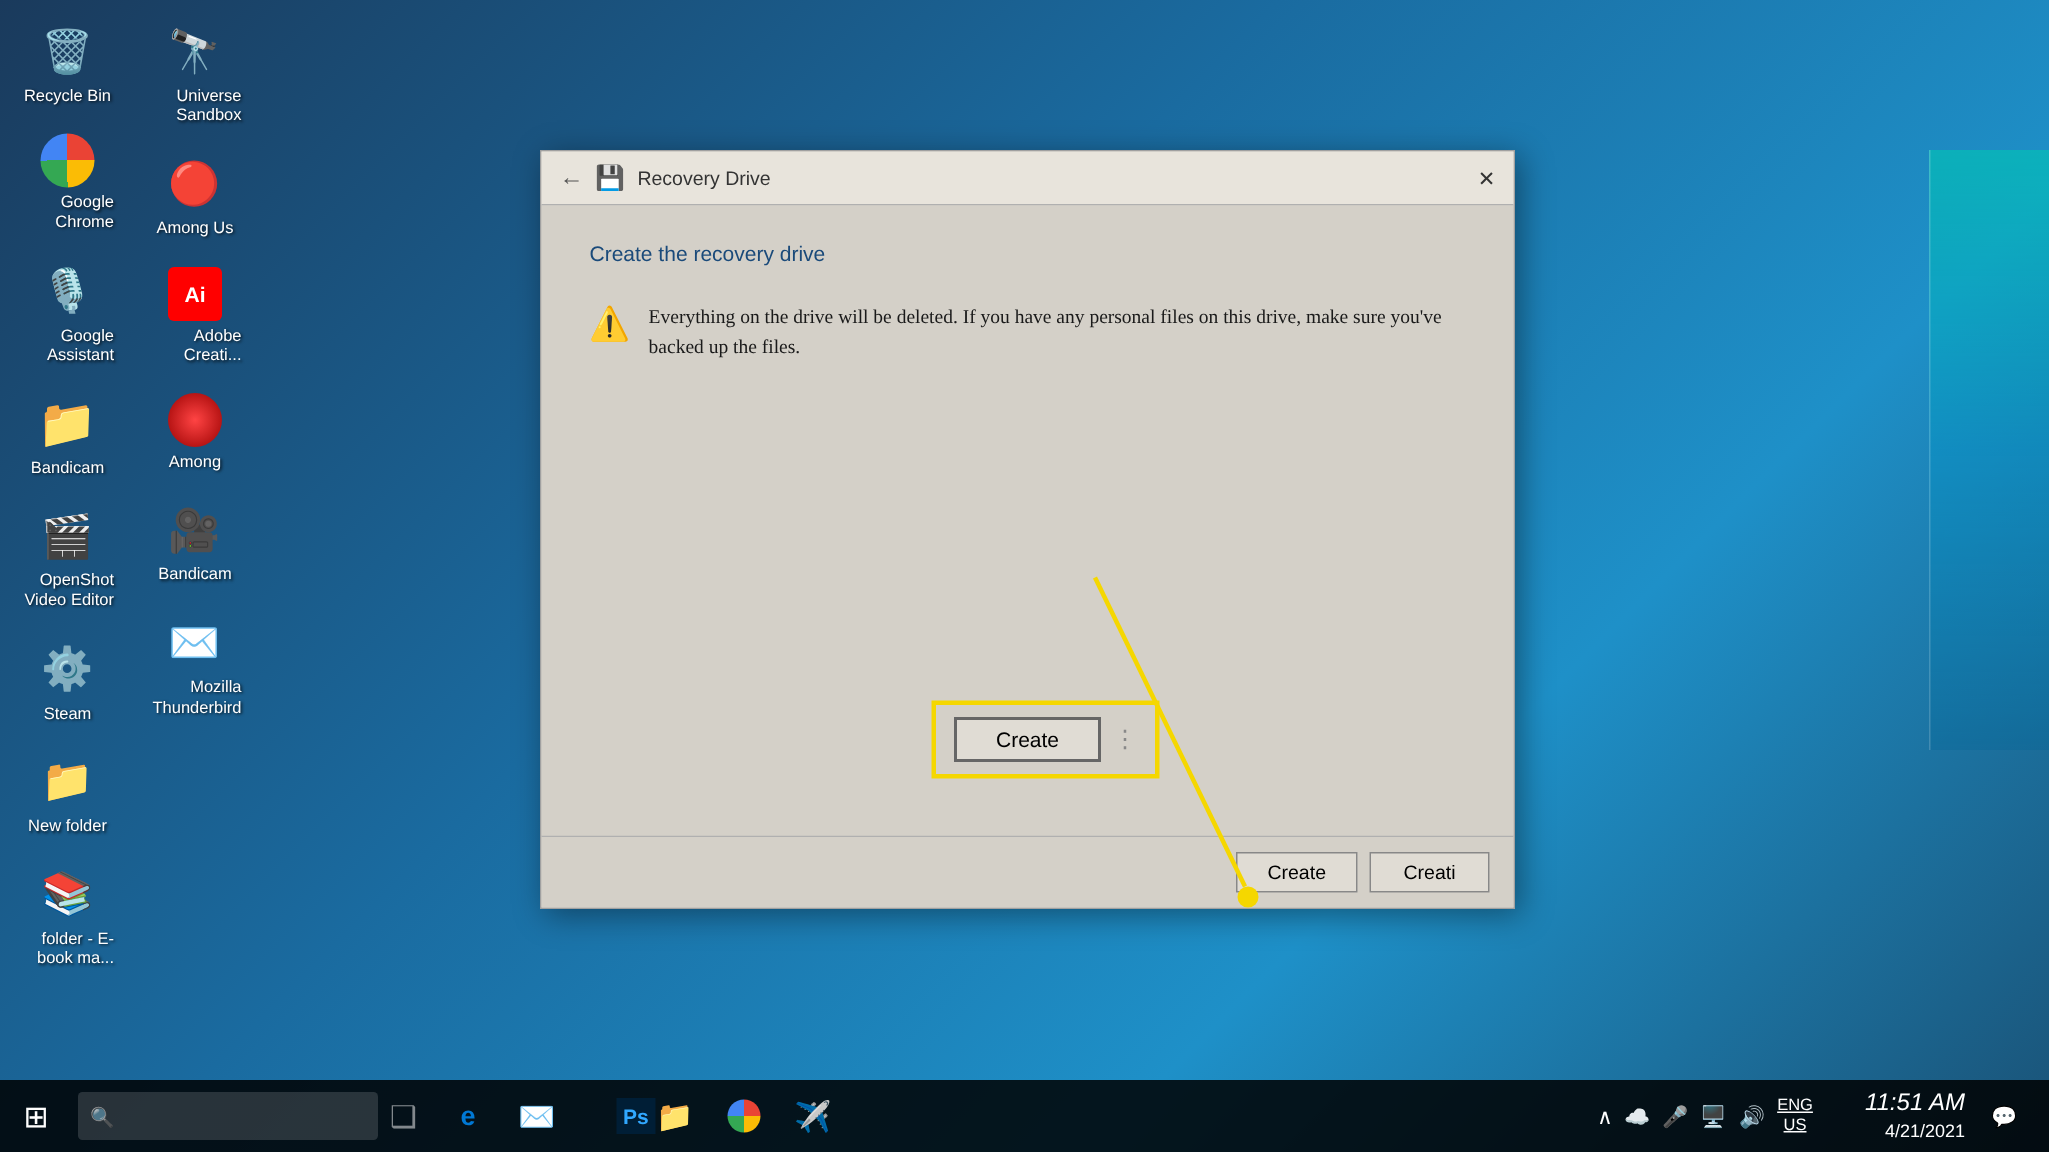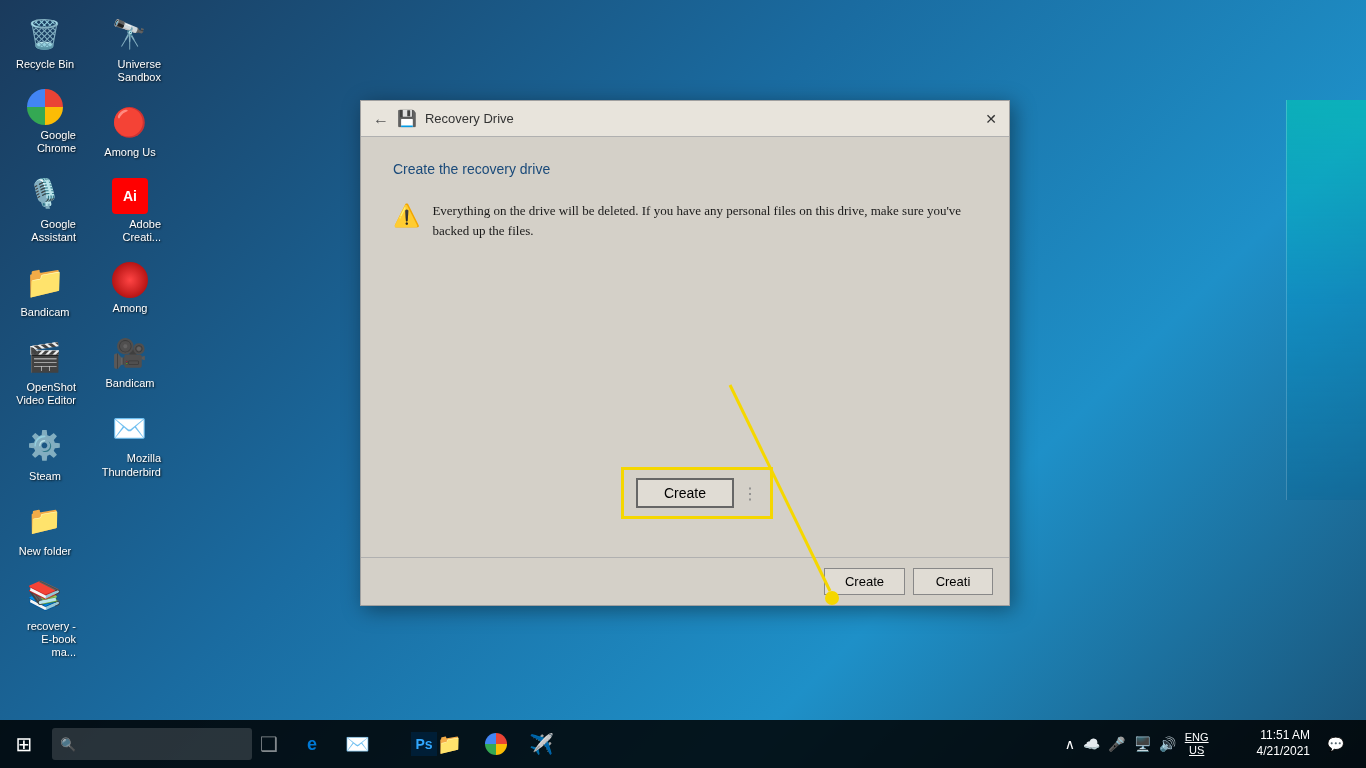--- a/index.html
+++ b/index.html
@@ -348,21 +348,21 @@
       <span class="icon-label">Steam</span>
     </div>
 
     <div class="desktop-icon">
       <div class="icon-img">📁</div>
       <span class="icon-label">New folder</span>
     </div>
 
     <div class="desktop-icon">
       <div class="icon-img">📚</div>
-      <span class="icon-label">recovery - E-book ma...</span>
+      <span class="icon-label">folder - E-book ma...</span>
     </div>
 
     <div class="desktop-icon">
       <div class="icon-img">🔭</div>
       <span class="icon-label">Universe Sandbox</span>
     </div>
 
     <div class="desktop-icon">
       <div class="icon-img">🔴</div>
       <span class="icon-label">Among Us</span>
@@ -475,21 +475,21 @@
         <span>🖥️</span>
         <span>🔊</span>
       </div>
 
       <div class="taskbar-lang">
         <div style="font-size:11px; line-height:1.2;">ENG</div>
         <div style="font-size:11px; line-height:1.2;">US</div>
       </div>
 
       <div class="taskbar-time">
-        <div style="font-size:12px;">11:51 AM</div>
+        <div style="font-size:16px;font-style:italic;">11:51 AM</div>
         <div style="font-size:12px;margin-left:40px;">4/21/2021</div>
       </div>
 
       <div class="taskbar-notification">
         <span>💬</span>
       </div>
     </div>
 
   </div>
 

